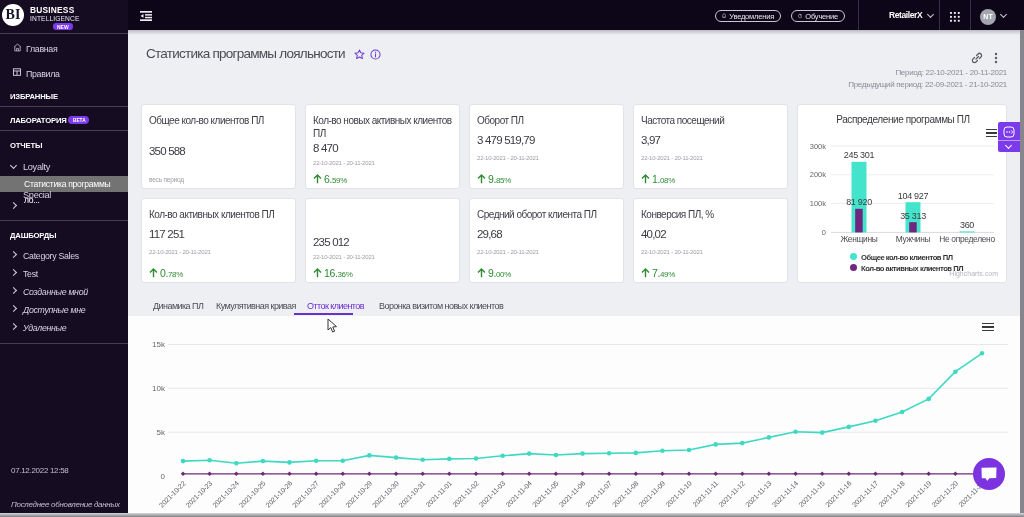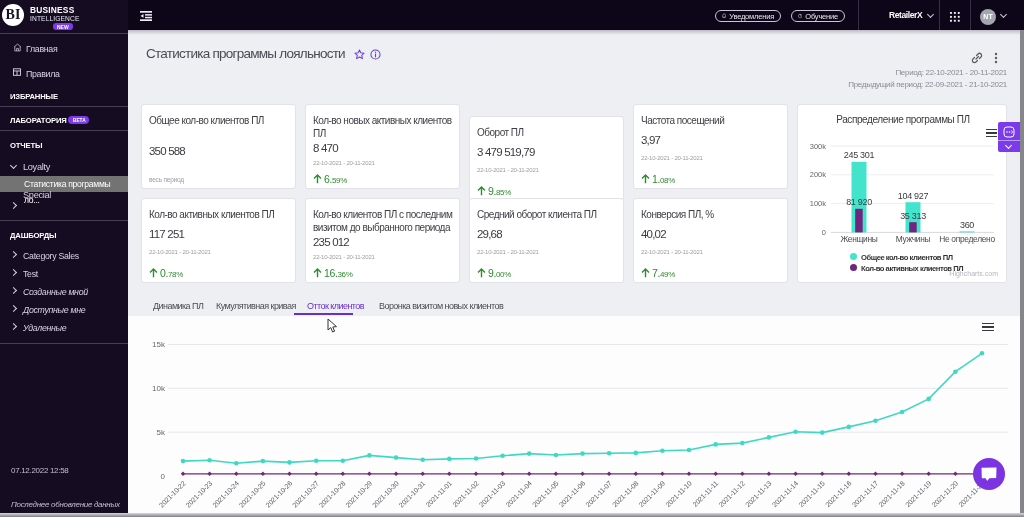--- a/index.html
+++ b/index.html
@@ -161,21 +161,21 @@
 <div class="cperiod">весь период</div>
   </div>
 <div class="card" style="left:305px;top:104px">
 <div class="ctitle">Кол-во новых активных клиентов ПЛ</div>
 <div class="cval" style="top:37px">8&nbsp;470</div>
 <div class="cdate" style="top:55px">22-10-2021 - 20-11-2021</div>
 <div class="cpct" style="top:64px"><svg class="garr" width="9" height="10" viewBox="0 0 9 10">
         <path d="M4.5 9.3 L4.5 1.2 M1 4.5 L4.5 1 L8 4.5" fill="none" stroke="#2e8b31" stroke-width="1.4"></path>
       </svg><span class="big">6.</span><span class="small">59%</span></div>
   </div>
-<div class="card" style="left:469px;top:116px">
+<div class="card" style="left:469px;top:104px">
 <div class="ctitle">Оборот ПЛ</div>
 <div class="cval" style="top:29px">3&nbsp;479&nbsp;519,79</div>
 <div class="cdate" style="top:50px">22-10-2021 - 20-11-2021</div>
 <div class="cpct" style="top:64px"><svg class="garr" width="9" height="10" viewBox="0 0 9 10">
         <path d="M4.5 9.3 L4.5 1.2 M1 4.5 L4.5 1 L8 4.5" fill="none" stroke="#2e8b31" stroke-width="1.4"></path>
       </svg><span class="big">9.</span><span class="small">85%</span></div>
   </div>
 <div class="card" style="left:633px;top:104px">
 <div class="ctitle">Частота посещений</div>
 <div class="cval" style="top:29px">3,97</div>
@@ -186,21 +186,20 @@
   </div>
 <div class="card" style="left:141px;top:198px">
 <div class="ctitle">Кол-во активных клиентов ПЛ</div>
 <div class="cval" style="top:29px">117&nbsp;251</div>
 <div class="cdate" style="top:50px">22-10-2021 - 20-11-2021</div>
 <div class="cpct" style="top:64px"><svg class="garr" width="9" height="10" viewBox="0 0 9 10">
         <path d="M4.5 9.3 L4.5 1.2 M1 4.5 L4.5 1 L8 4.5" fill="none" stroke="#2e8b31" stroke-width="1.4"></path>
       </svg><span class="big">0.</span><span class="small">78%</span></div>
   </div>
 <div class="card" style="left:305px;top:198px">
-<div class="ctitle">Кол-во клиентов ПЛ с последним визитом до выбранного периода</div>
 <div class="cval" style="top:37px">235&nbsp;012</div>
 <div class="cdate" style="top:55px">22-10-2021 - 20-11-2021</div>
 <div class="cpct" style="top:64px"><svg class="garr" width="9" height="10" viewBox="0 0 9 10">
         <path d="M4.5 9.3 L4.5 1.2 M1 4.5 L4.5 1 L8 4.5" fill="none" stroke="#2e8b31" stroke-width="1.4"></path>
       </svg><span class="big">16.</span><span class="small">36%</span></div>
   </div>
 <div class="card" style="left:469px;top:198px">
 <div class="ctitle">Средний оборот клиента ПЛ</div>
 <div class="cval" style="top:29px">29,68</div>
 <div class="cdate" style="top:50px">22-10-2021 - 20-11-2021</div>

